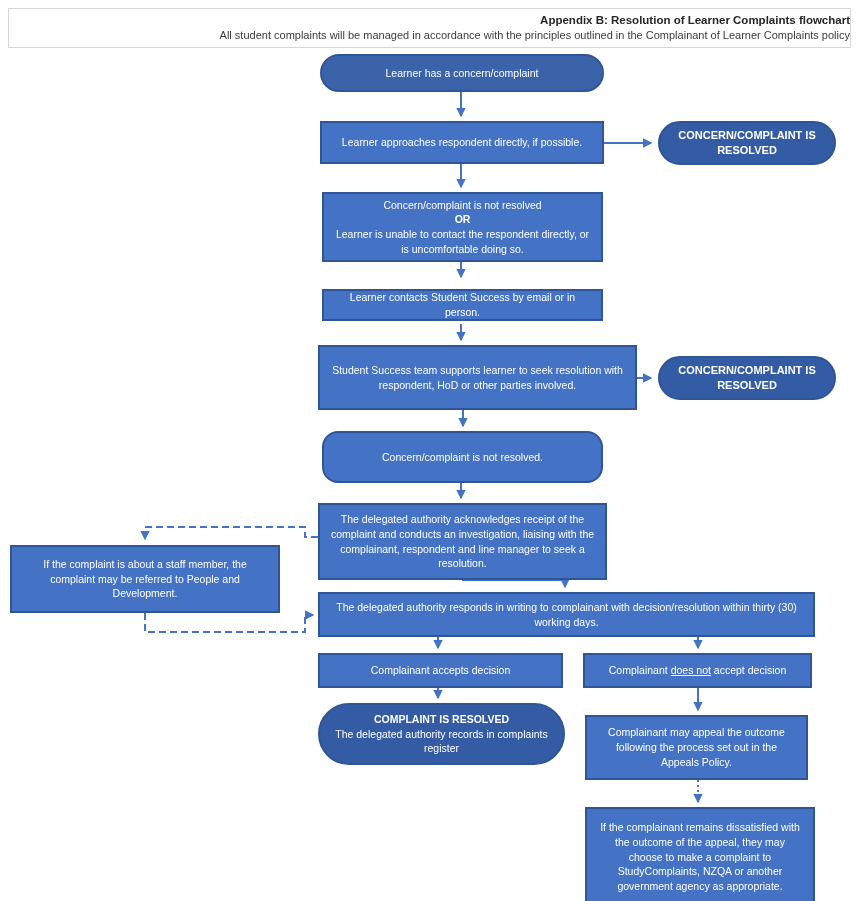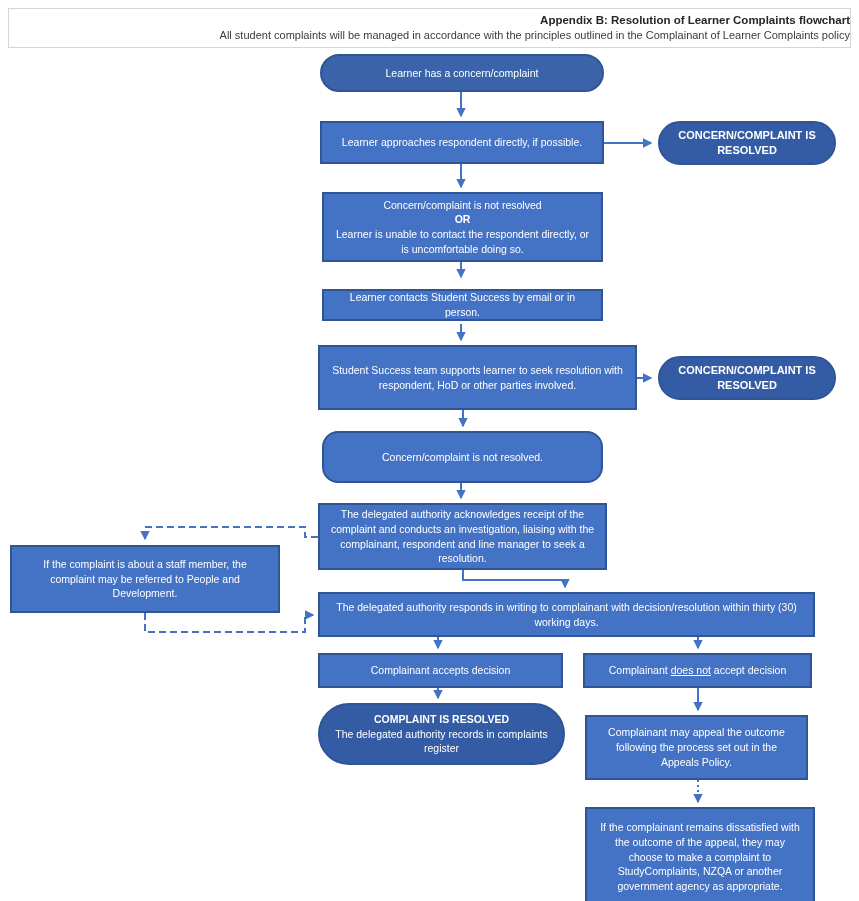--- a/index.html
+++ b/index.html
@@ -91,21 +91,21 @@
   </div>
 
   <div class="box stadium-dark" style="left:658px;top:356px;width:178px;height:44px;">
     <div>CONCERN/COMPLAINT IS RESOLVED</div>
   </div>
 
   <div class="box" style="left:322px;top:431px;width:281px;height:52px;border-radius:16px;">
     <div>Concern/complaint is not resolved.</div>
   </div>
 
-  <div class="box" style="left:318px;top:503px;width:289px;height:67px;">
+  <div class="box" style="left:318px;top:503px;width:289px;height:77px;">
     <div>The delegated authority acknowledges receipt of the complaint and conducts an investigation, liaising with the complainant, respondent and line manager to seek a resolution.</div>
   </div>
 
   <div class="box" style="left:10px;top:545px;width:270px;height:68px;">
     <div>If the complaint is about a staff member, the complaint may be referred to People and Development.</div>
   </div>
 
   <div class="box" style="left:318px;top:592px;width:497px;height:45px;">
     <div>The delegated authority responds in writing to complainant with decision/resolution within thirty (30) working days.</div>
   </div>

